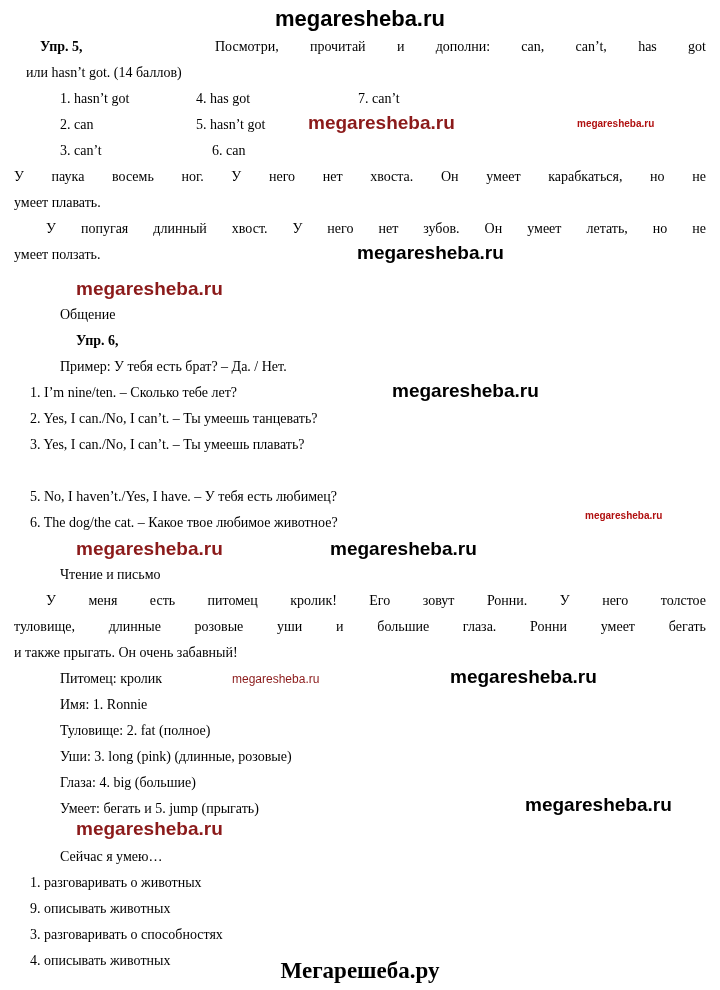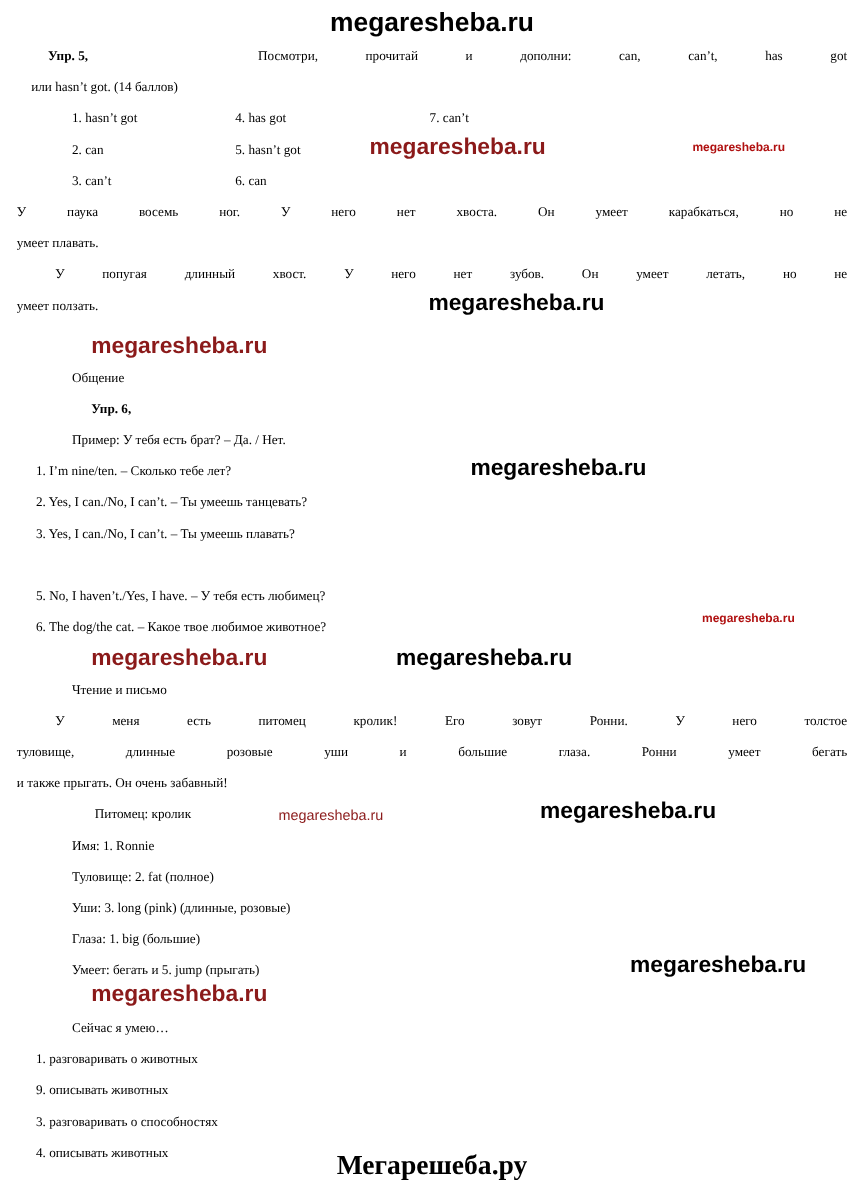--- a/index.html
+++ b/index.html
@@ -1,20 +1,20 @@
 <!DOCTYPE html>
 <html><head>
 <meta charset="utf-8">
 <style>
   html,body{margin:0;padding:0;background:#e8e8e8;}
   .page{
     position:relative;width:720px;height:990px;background:#ffffff;
     font-family:"Liberation Serif", serif;color:#000;margin:0 auto;overflow:hidden;
   }
-  .ln{position:absolute;font-size:11px;line-height:22px;}
+  .ln{position:absolute;font-size:14px;line-height:22px;}
   .just{text-align:justify;text-align-last:justify;}
   .b{font-weight:bold;}
   .wm{position:absolute;font-family:"Liberation Sans", sans-serif;font-weight:bold;font-size:19px;color:#000;white-space:nowrap;}
   .wm-red{color:#8b1a1a;}
   .wm-small{font-size:10px;color:#b01010;}
   .wm-mid{font-size:12px;color:#8b1a1a;font-weight:normal;}
   .hdr{position:absolute;left:0;width:720px;text-align:center;font-family:"Liberation Sans", sans-serif;font-weight:bold;font-size:22px;}
   .ftr{position:absolute;left:0;width:720px;text-align:center;font-family:"Liberation Serif", serif;font-weight:bold;font-size:23px;}
   .indent{text-indent:32px;}
 </style>
@@ -32,21 +32,21 @@
   <span class="ln" style="left:60px;top:88px;font-family:Liberation Serif, serif;">1.  hasn’t got</span>
   <span class="ln" style="left:196px;top:88px;">4.  has got</span>
   <span class="ln" style="left:358px;top:88px;">7.  can’t</span>
 
   <span class="ln" style="left:60px;top:114px;">2.  can</span>
   <span class="ln" style="left:196px;top:114px;">5.  hasn’t got</span>
   <span class="wm wm-red" style="left:308px;top:112px;">megaresheba.ru</span>
   <span class="wm wm-small" style="left:577px;top:118px;">megaresheba.ru</span>
 
   <span class="ln" style="left:60px;top:140px;">3.  can’t</span>
-  <span class="ln" style="left:196px;top:140px;">6.  can</span>
+  <span class="ln" style="left:212px;top:140px;">6.  can</span>
 
   <div class="ln just" style="left:14px;top:166px;width:692px;">У паука восемь ног. У него нет хвоста. Он умеет карабкаться, но не</div>
   <div class="ln" style="left:14px;top:192px;">умеет плавать.</div>
 
   <div class="ln just indent" style="left:14px;top:218px;width:692px;">У попугая длинный хвост. У него нет зубов. Он умеет летать, но не</div>
   <div class="ln" style="left:14px;top:244px;">умеет ползать.</div>
   <span class="wm" style="left:357px;top:242px;">megaresheba.ru</span>
 
   <span class="wm wm-red" style="left:76px;top:278px;">megaresheba.ru</span>
 
@@ -63,28 +63,28 @@
   <span class="wm wm-small" style="left:585px;top:510px;">megaresheba.ru</span>
 
   <span class="wm wm-red" style="left:76px;top:538px;">megaresheba.ru</span>
   <span class="wm" style="left:330px;top:538px;">megaresheba.ru</span>
 
   <div class="ln" style="left:60px;top:564px;">Чтение и письмо</div>
   <div class="ln just indent" style="left:14px;top:590px;width:692px;">У меня есть питомец кролик! Его зовут Ронни. У него толстое</div>
   <div class="ln just" style="left:14px;top:616px;width:692px;">туловище, длинные розовые уши и большие глаза. Ронни умеет бегать</div>
   <div class="ln" style="left:14px;top:642px;">и также прыгать. Он очень забавный!</div>
 
-  <div class="ln" style="left:60px;top:668px;margin-left:19px;">Питомец: кролик</div>
+  <div class="ln" style="left:60px;top:668px;">Питомец: кролик</div>
   <span class="wm wm-mid" style="left:232px;top:672px;">megaresheba.ru</span>
   <span class="wm" style="left:450px;top:666px;">megaresheba.ru</span>
 
   <div class="ln" style="left:60px;top:694px;">Имя: 1.  Ronnie</div>
   <div class="ln" style="left:60px;top:720px;">Туловище: 2.  fat (полное)</div>
   <div class="ln" style="left:60px;top:746px;">Уши: 3.  long (pink) (длинные, розовые)</div>
-  <div class="ln" style="left:60px;top:772px;">Глаза: 1.  big (большие)</div>
+  <div class="ln" style="left:60px;top:772px;">Глаза: 4.  big (большие)</div>
   <div class="ln" style="left:60px;top:798px;">Умеет: бегать и 5.  jump (прыгать)</div>
   <span class="wm" style="left:525px;top:794px;">megaresheba.ru</span>
 
   <span class="wm wm-red" style="left:76px;top:818px;">megaresheba.ru</span>
 
   <div class="ln" style="left:60px;top:846px;">Сейчас я умею…</div>
   <div class="ln" style="left:30px;top:872px;">1. разговаривать о животных</div>
   <div class="ln" style="left:30px;top:898px;">9. описывать животных</div>
   <div class="ln" style="left:30px;top:924px;text-align:center;">3. разговаривать о способностях</div>
   <div class="ln" style="left:30px;top:950px;">4. описывать животных</div>

